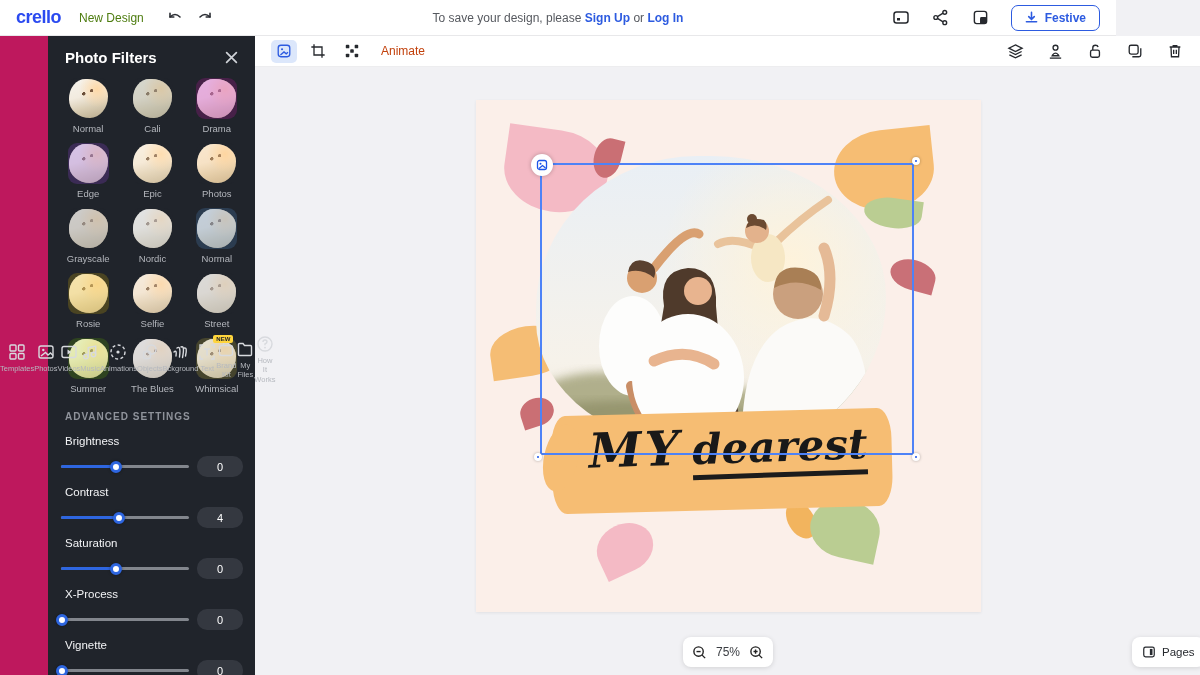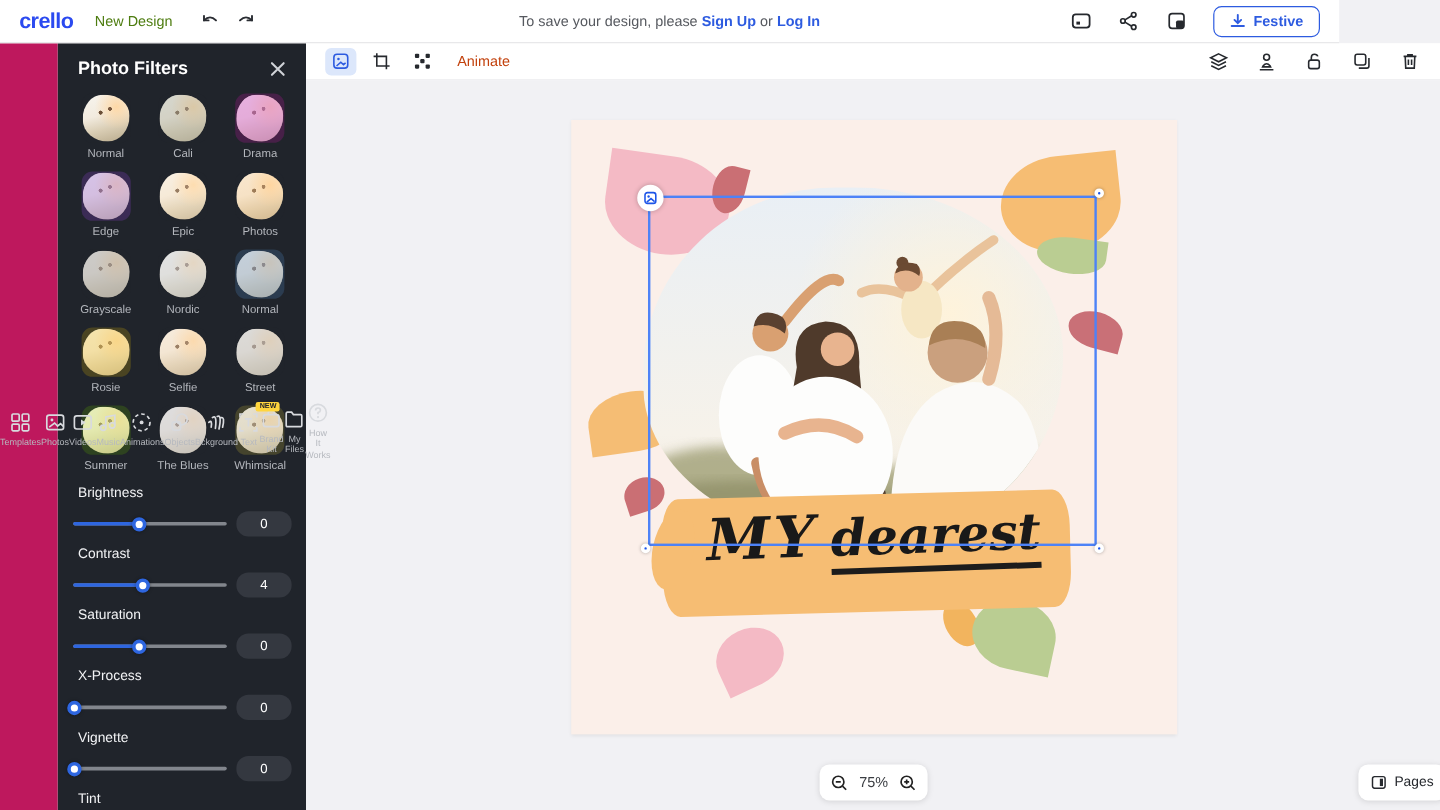--- a/index.html
+++ b/index.html
@@ -356,20 +356,21 @@
     <div class="filter-cell">
         <div class="filter-thumb" style="background: rgb(69, 68, 45);">
           <div class="blob">
             <div class="blob-tint" style="background: rgba(212, 206, 180, 0.5);"></div>
           </div>
         </div>
         <div class="filter-label">Whimsical</div>
       </div>
   </div>
 
+  <div class="adv-title">ADVANCED SETTINGS</div>
 
   <div class="sliders">
     <div class="slider-row">
       <div class="slider-label">Brightness</div>
       <div class="slider-line">
         <div class="track">
             <div class="fill" style="width: 43%;"></div>
             <div class="thumb" style="left: calc(43% - 6px);"></div>
           </div>
         <div class="value-box">0</div>

